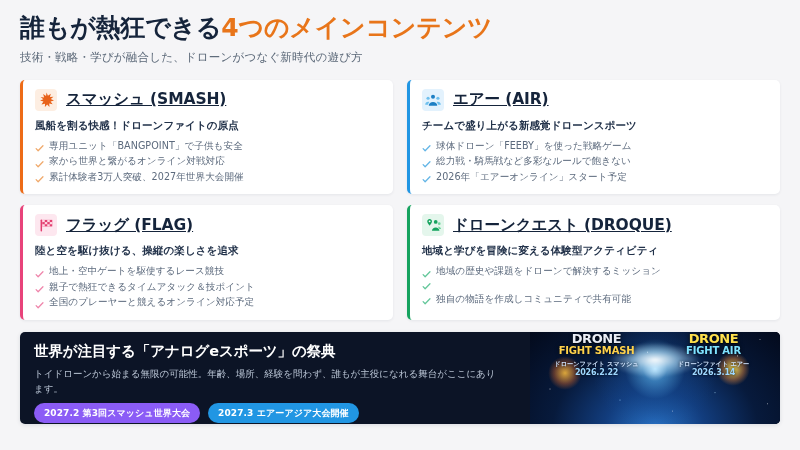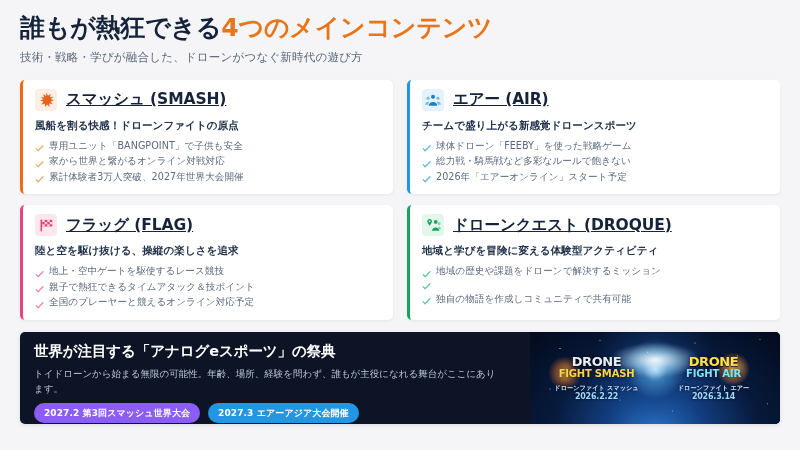--- a/index.html
+++ b/index.html
@@ -201,21 +201,20 @@
     left: 50%; top: 30%;
     width: 90px; height: 34px;
     transform: translate(-50%,-50%);
     background: radial-gradient(ellipse at center, rgba(255,255,255,0.95) 0%, rgba(190,232,255,0.55) 35%, rgba(120,190,255,0.0) 72%);
     filter: blur(1px);
   }
   .art-logos {
     position: absolute;
     inset: 0;
     display: flex;
-    align-items: center;
     justify-content: space-around;
     padding: 0 8px;
   }
   .art-logo { text-align: center; width: 104px; }
   .art-logo-main {
     font-size: 13px;
     font-weight: bold;
     letter-spacing: -0.4px;
     line-height: 1.0;
     text-shadow: 0 0 4px rgba(0,0,0,0.8), 0 1px 0 rgba(0,0,0,0.6);

